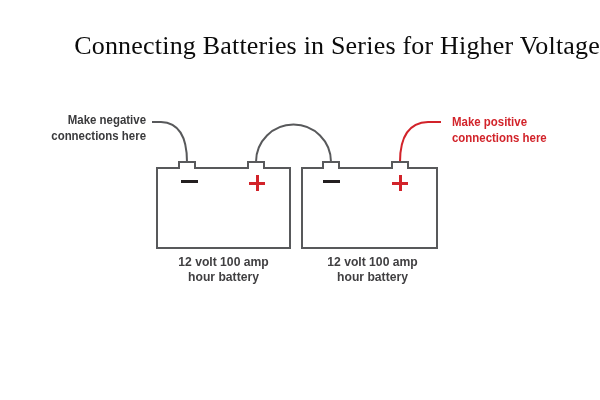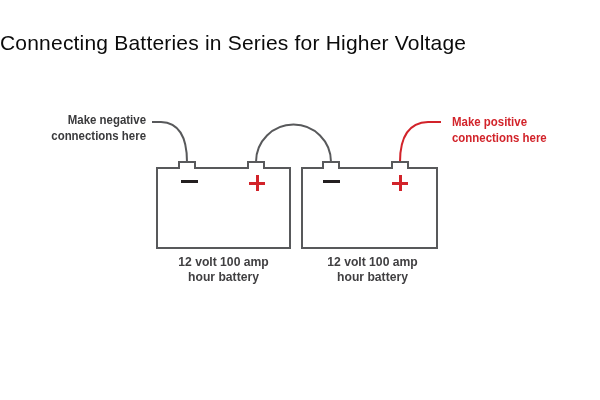--- a/index.html
+++ b/index.html
@@ -2,22 +2,22 @@
 <html><head>
 <meta charset="utf-8">
 <style>
   html,body{margin:0;padding:0;}
   body{
     width:600px;height:400px;position:relative;background:#ffffff;
     font-family:"Liberation Sans", sans-serif;overflow:hidden;
   }
   .abs{position:absolute;}
   #title{
-    left:0;right:0;top:31px;text-align:left;
-    font-size:21px;color:#0b0b0b;letter-spacing:0.2px;
+    left:0;right:0;top:31px;text-align:right;
+    font-size:26px;color:#0b0b0b;letter-spacing:0.2px;font-family:Liberation Serif, serif;
   }
   #diagram-svg{left:0;top:0;width:600px;height:400px;}
   .note{
     font-weight:700;font-size:13px;line-height:16px;
   }
   #note-negative{
     left:28px;top:112px;width:118px;text-align:right;color:#3a3a3c;
     transform:scaleX(0.88);transform-origin:right top;
   }
   #note-positive{

